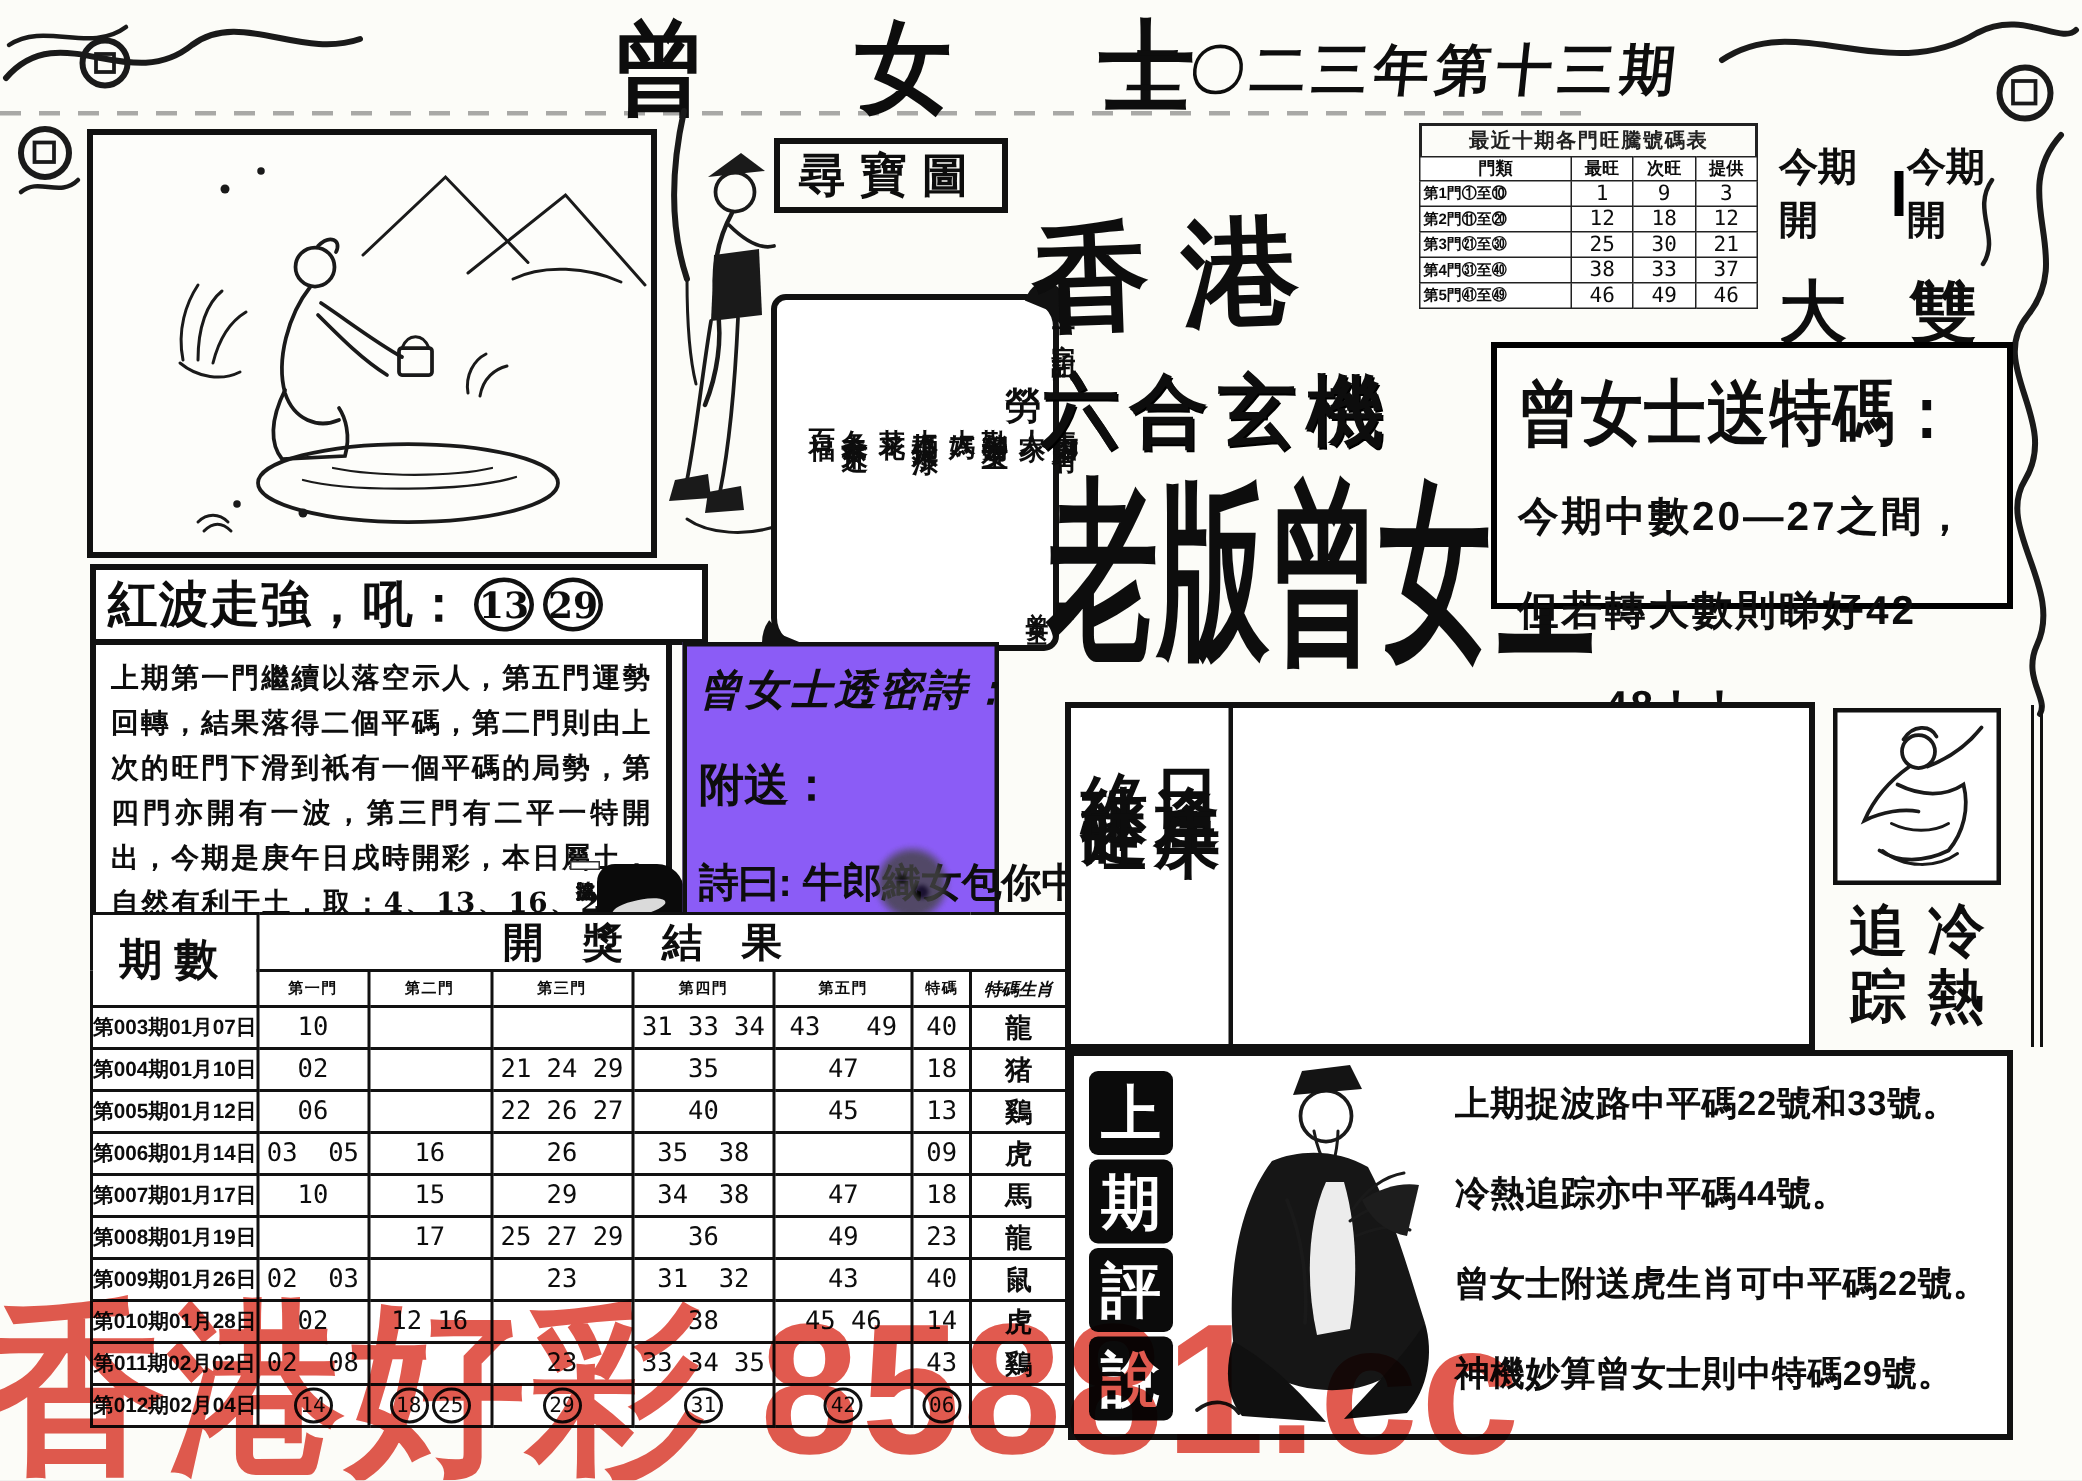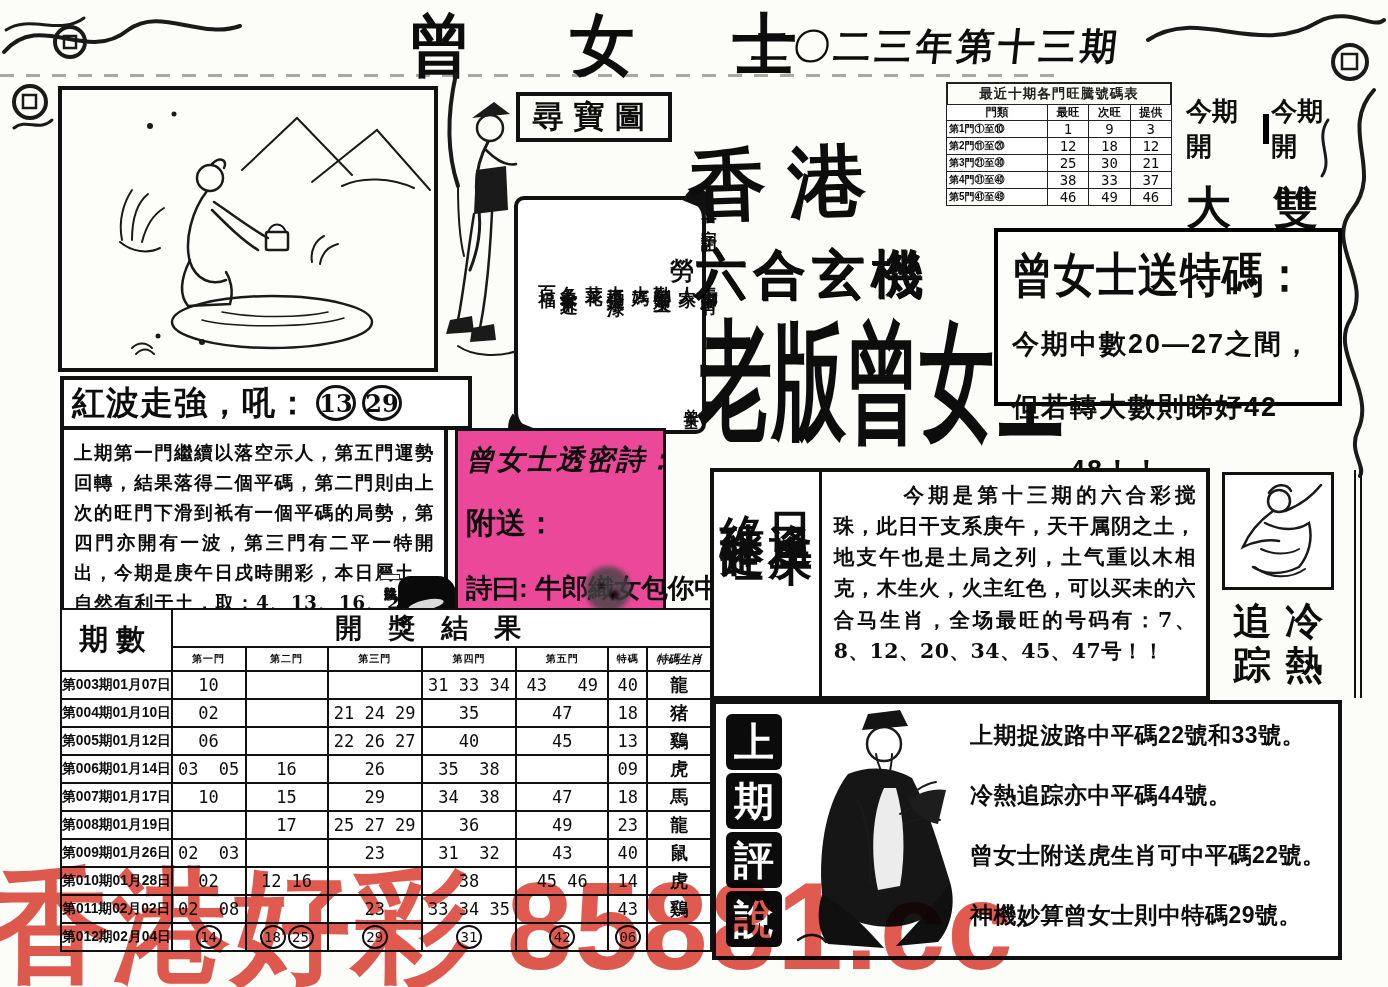--- a/index.html
+++ b/index.html
@@ -86,21 +86,21 @@
   #analysis-text { font-size:18.5px; line-height:1.62; font-weight:700; font-family:"DejaVu Serif", serif;
     text-align:justify; letter-spacing:.5px; }
   #stamp { right:-12px; bottom:-16px; width:76px; height:66px; }
   #stamp .stamp-label { position:absolute; left:0; top:0; writing-mode:vertical-rl; text-orientation:upright;
     font-size:13px; font-weight:900; background:#fff; border:1px solid #333; padding:2px 0; }
   #stamp .stamp-img { position:absolute; left:18px; top:2px; width:58px; height:62px; background:#0a0a0a; border-radius:12px 18px 14px 20px; }
   #stamp .stamp-img:after { content:""; position:absolute; left:10px; top:24px; width:36px; height:10px;
     background:#fff; border-radius:50%; transform:rotate(-12deg); opacity:.85; }
 
   
-  #poem-box { left:455px; top:428px; width:211px; height:206px; border:3px solid #111; padding:10px 8px; background:#ec4899; }
+  #poem-box { left:455px; top:428px; width:211px; height:206px; border:3px solid #111; padding:10px 8px; background:#8b5cf6; }
   #poem-title { font-size:28px; font-weight:700; font-family:"DejaVu Serif", serif; font-style:italic; letter-spacing:2px; white-space:nowrap; }
   #poem-line { font-size:26.5px; font-weight:900; margin-top:26px; white-space:nowrap; letter-spacing:0; }
   #poem-gift { font-size:30px; font-weight:700; font-family:"DejaVu Serif", serif; margin-top:24px; }
   #gift-smudge { position:absolute; right:22px; bottom:14px; width:66px; height:56px;
     background:radial-gradient(circle at 40% 45%, #333 0 6%, transparent 7%),
                radial-gradient(circle at 60% 60%, #222 0 8%, transparent 9%),
                radial-gradient(circle at 50% 50%, #555 0 45%, transparent 60%);
     filter:blur(1.5px) contrast(1.4); opacity:.8; border-radius:50%; }
 
   
@@ -458,21 +458,20 @@
         </tbody>
     </table>
   </div>
   <div class="abs" id="black-bar"></div>
 
   <div class="abs" id="green-box">
     <div id="green-vertical">
       <div class="vcol">綠珠走旺</div>
       <div class="vcol">日逢庚午</div>
     </div>
-    <div id="green-body">今期是第十三期的六合彩搅珠，此日干支系庚午，天干属阴之土，地支午也是土局之列，土气重以木相克，木生火，火主红色，可以买未的六合马生肖，全场最旺的号码有：7、8、12、20、34、45、47号！！</div>
   </div>
 
   <div class="abs" id="coldhot-box">
     <div id="coldhot-frame">
       <svg width="106" height="112">
         <circle cx="54" cy="26" r="11" class="art-stroke" stroke-width="2.5"></circle>
         <path class="art-stroke" stroke-width="2.5" d="M44,18 C50,8 62,8 66,16"></path>
         <path class="art-stroke" stroke-width="2.5" d="M60,36 C76,30 88,20 96,10"></path>
         <path class="art-stroke" stroke-width="2.5" d="M48,36 C34,46 24,58 18,72 C30,66 44,64 54,66"></path>
         <path class="art-stroke" stroke-width="2.5" d="M40,48 C56,56 72,56 84,48 C88,64 84,80 74,92 C58,100 40,100 28,92"></path>

